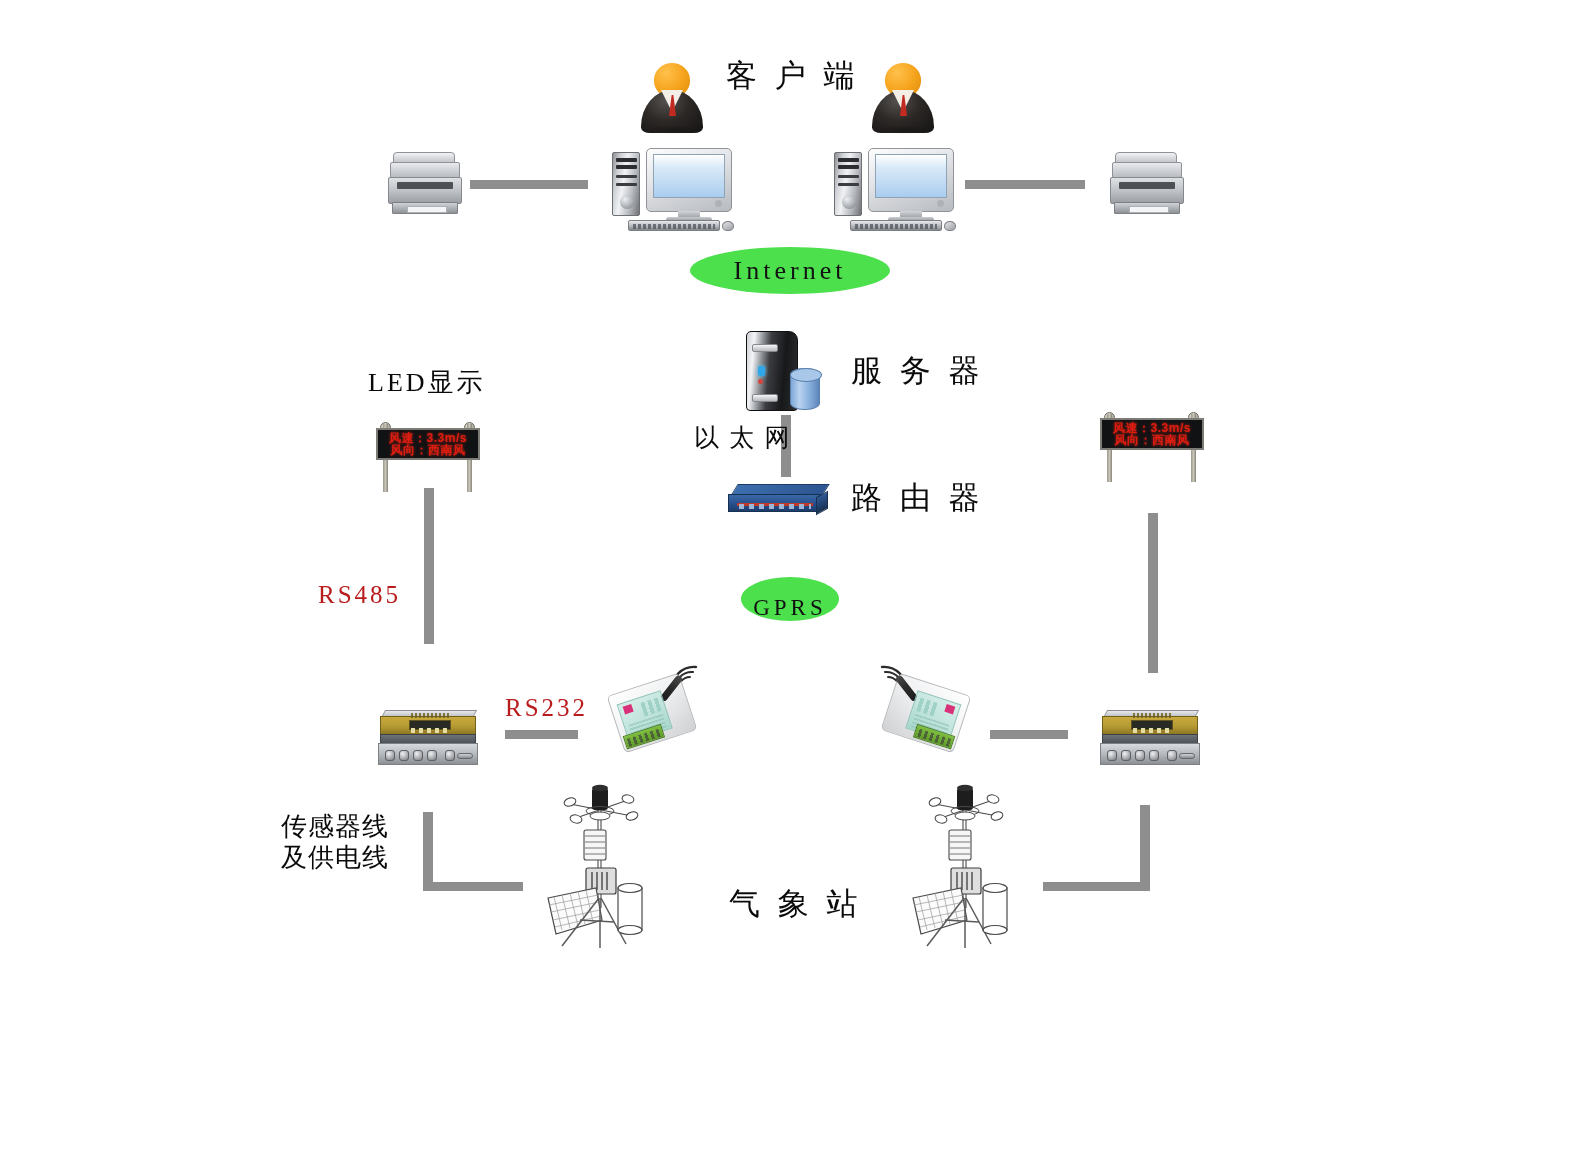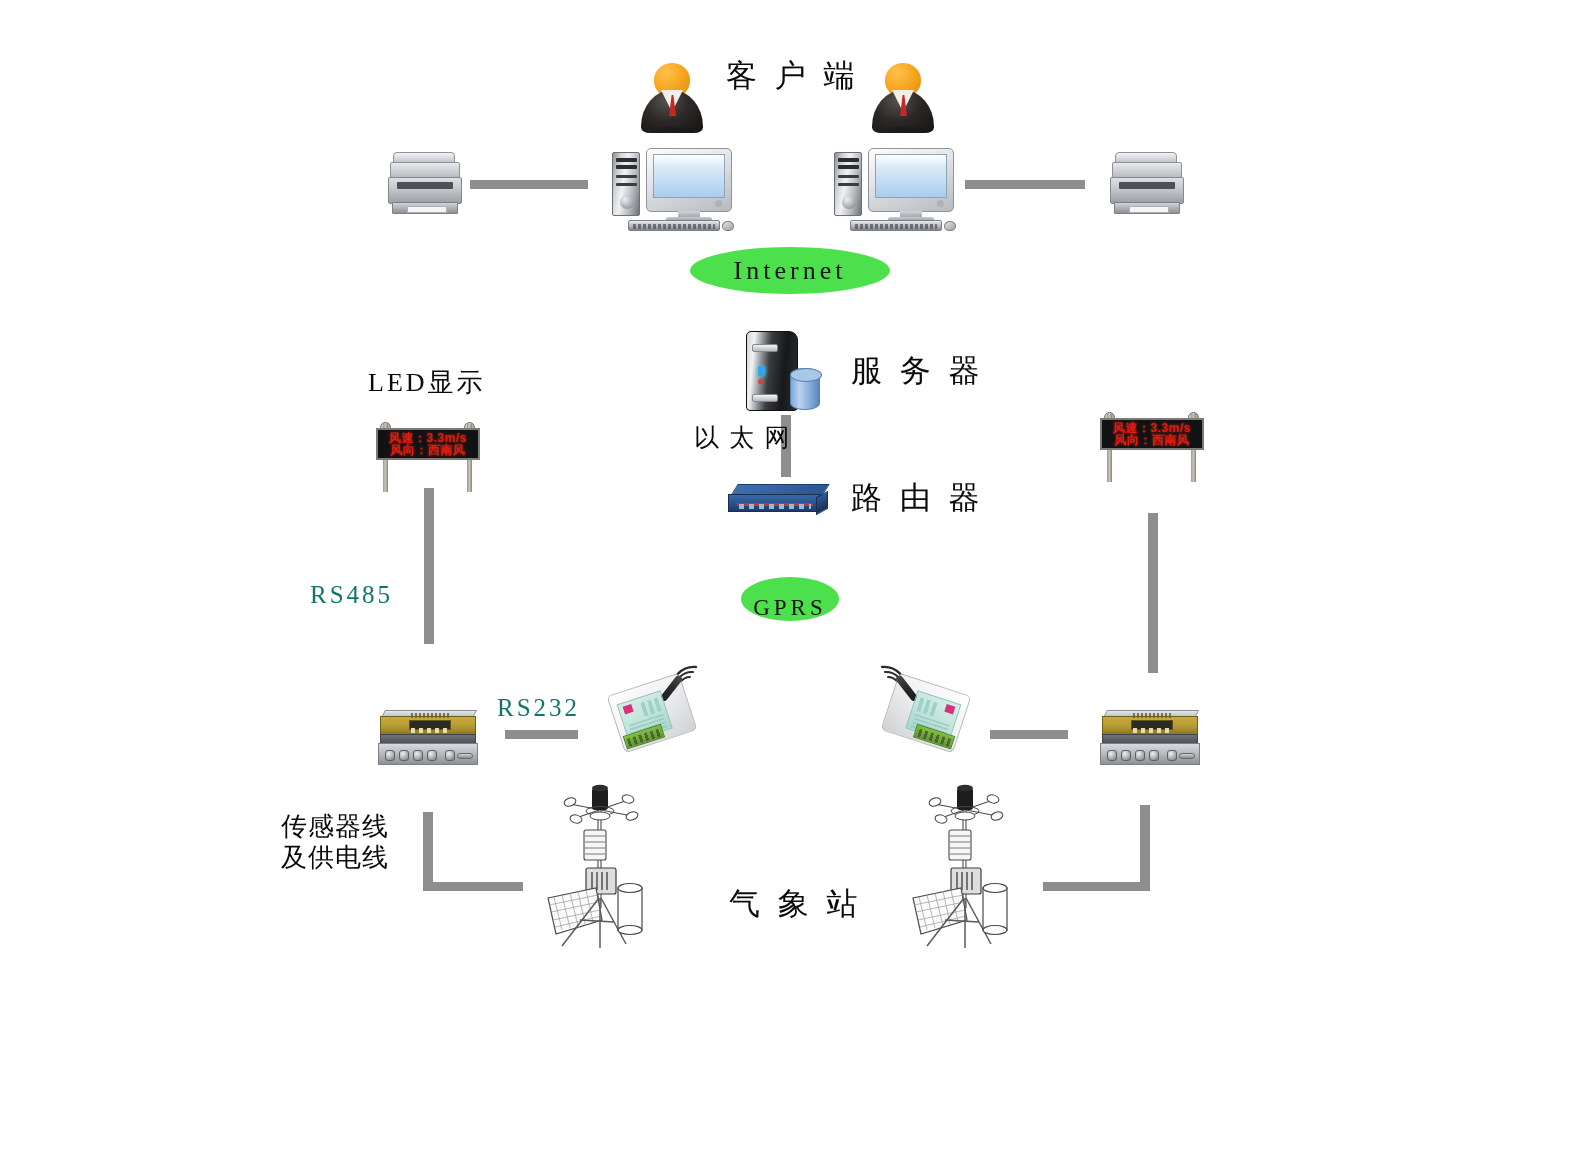--- a/index.html
+++ b/index.html
@@ -22,23 +22,24 @@
   .label-cn {
     position: absolute;
     font-family: "Liberation Serif", "DejaVu Serif", serif;
     color: #0a0a0a;
     white-space: nowrap;
     line-height: 1.18;
   }
   .label-en {
     position: absolute;
     font-family: "Liberation Serif", "DejaVu Serif", serif;
-    color: #0f766e;
+    color: #b91c1c;
     white-space: nowrap;
     letter-spacing: 3px;
+    margin-left: 8px;
   }
 
   
   .bar { position: absolute; background: #8e8e8e; }
 
   
   .pill {
     position: absolute;
     border-radius: 50%;
     display: flex; align-items: center; justify-content: center;

